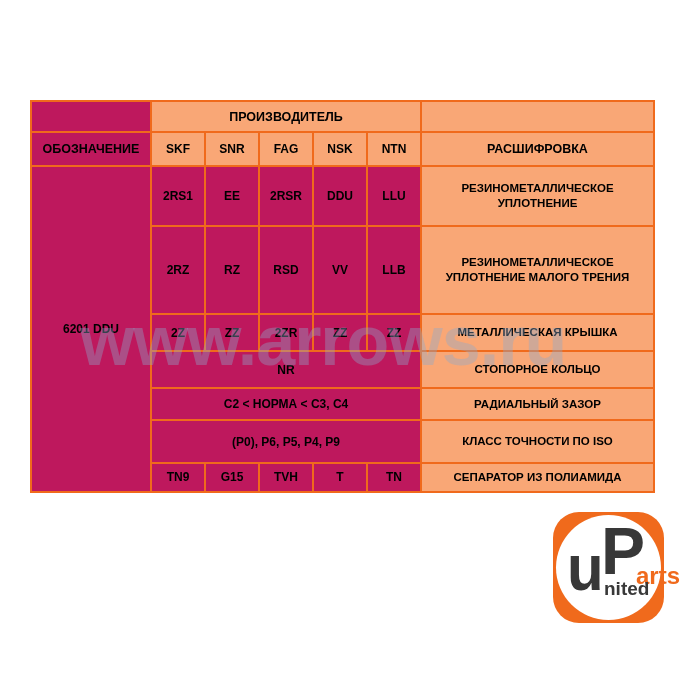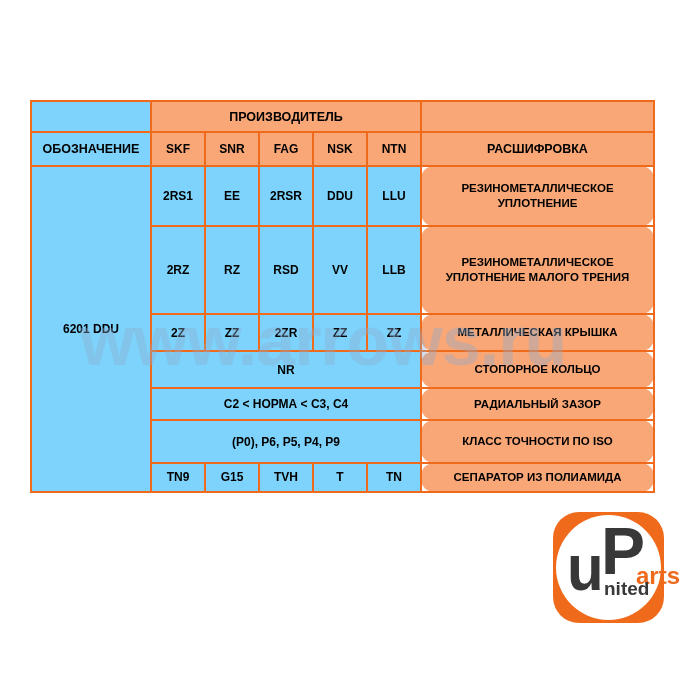--- a/index.html
+++ b/index.html
@@ -30,28 +30,27 @@
     table-layout: fixed;
   }
   table.decoder td {
     border: 2px solid var(--grid, #F06A1C);
     text-align: center;
     vertical-align: middle;
     font-weight: bold;
     font-size: 12px;
     color: var(--text, #000);
     padding: 1px 4px;
-    background: #7dd3fc;
+    background: #be185d;
   }
   table.decoder td.orange { background: var(--cell-fill, #F9A776); }
   table.decoder td.decoding {
     font-size: 11.5px;
     line-height: 1.3;
     padding: 6px 18px;
-    border-radius: 13px;
   }
   table.decoder td.hdr { font-size: 12.5px; }
   .watermark {
     position: absolute;
     left: 80px;
     top: 306px;
     font-size: 70px;
     font-weight: bold;
     line-height: 1;
     white-space: nowrap;

